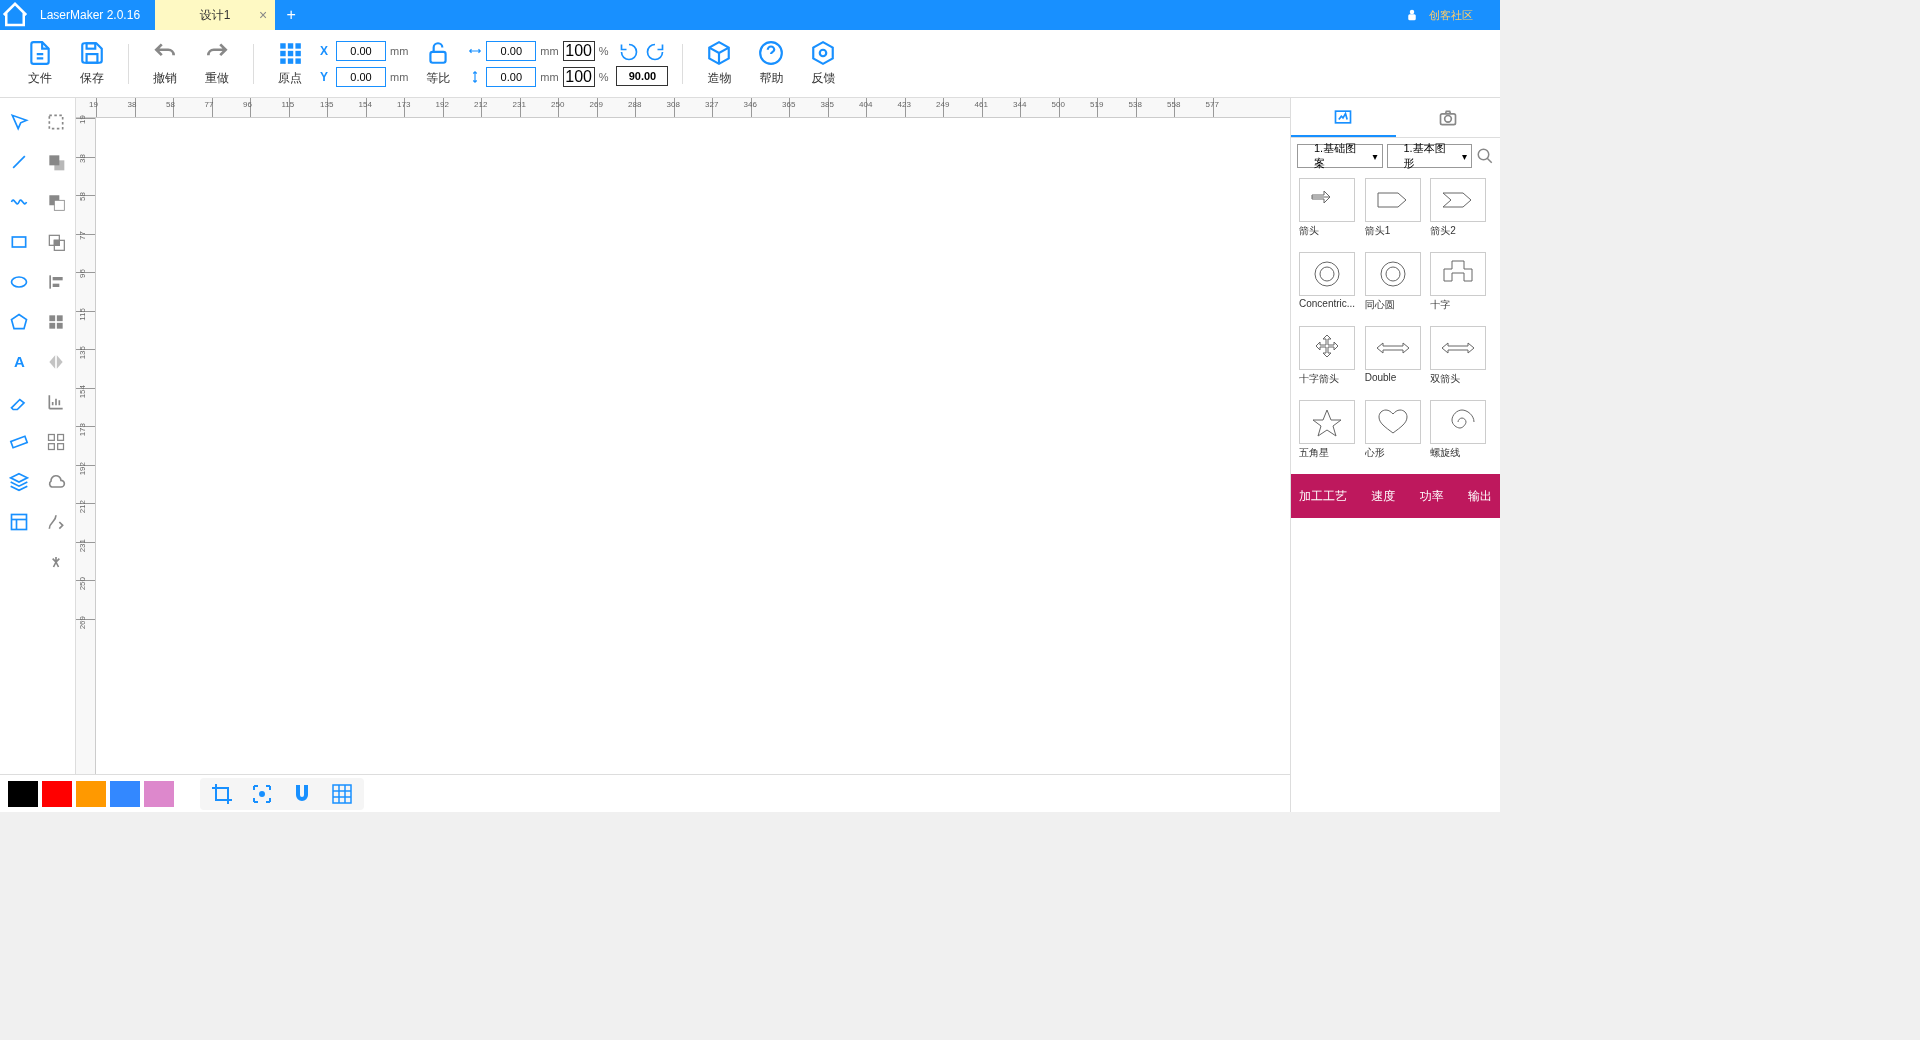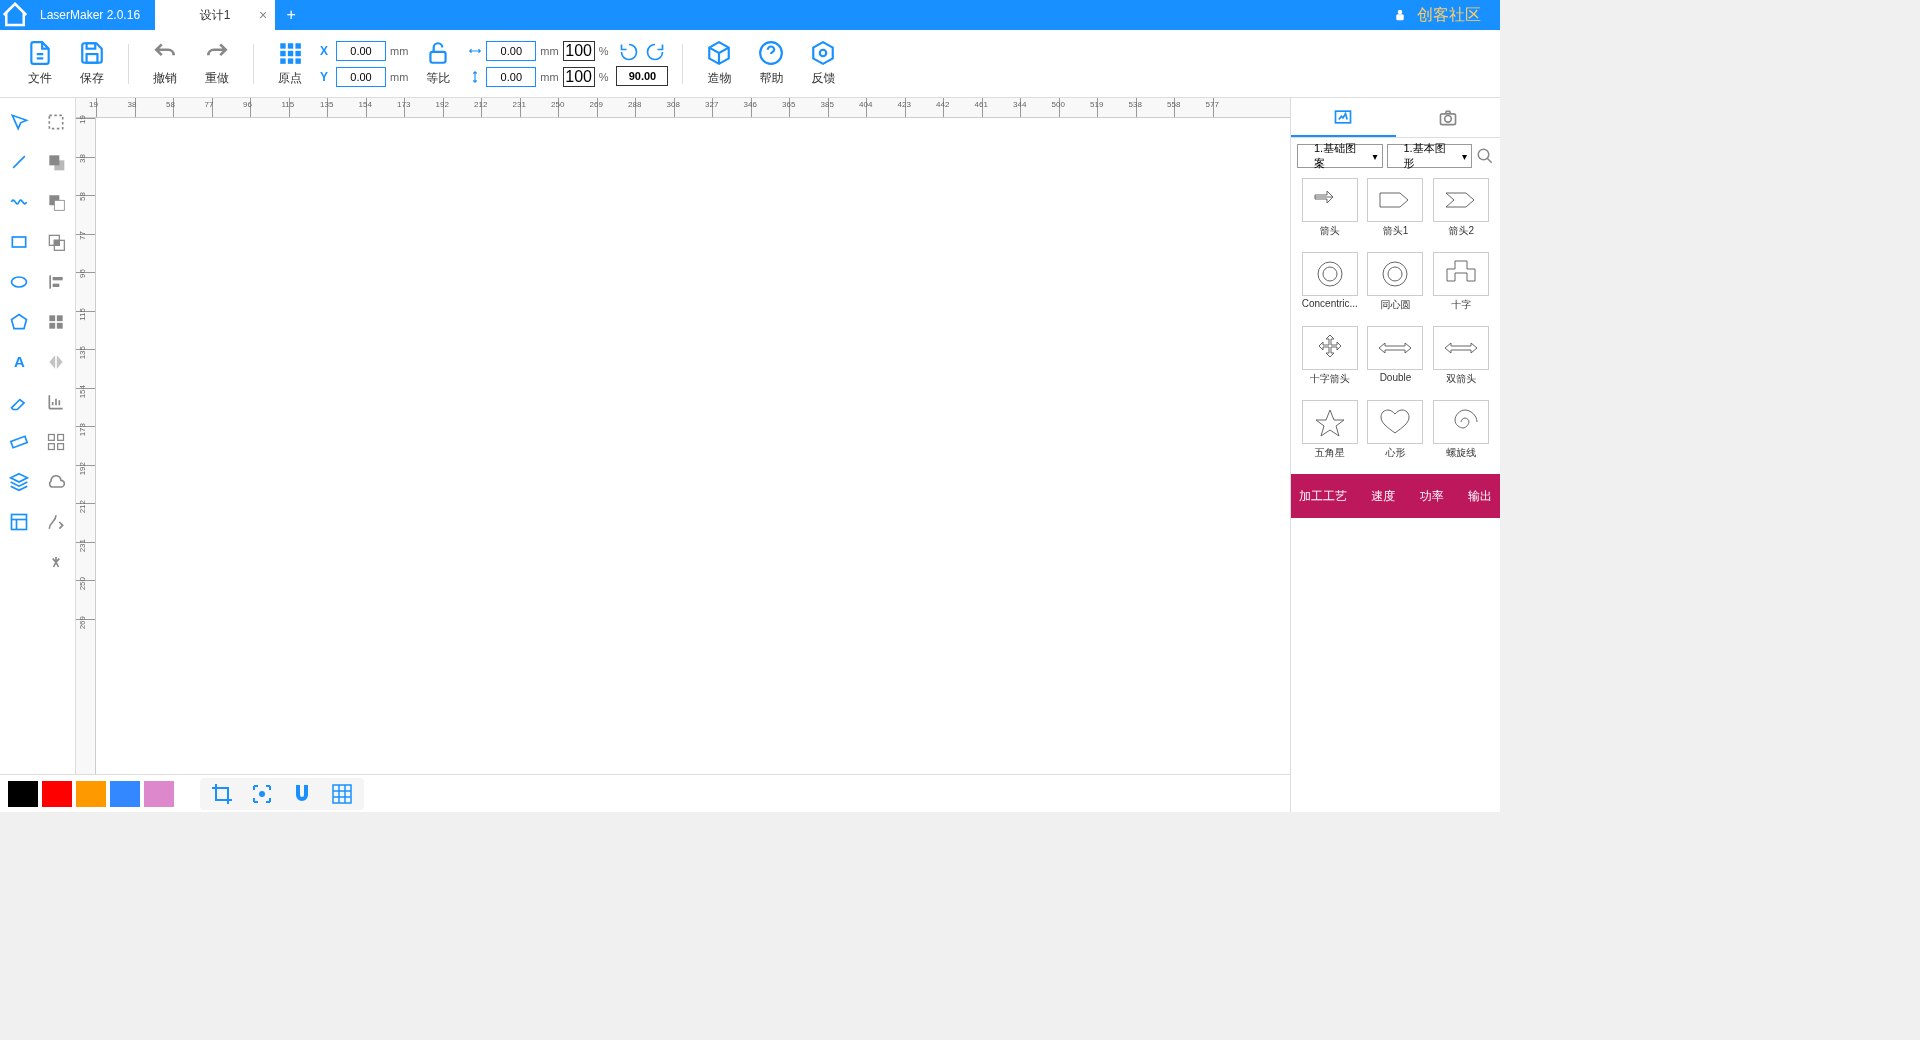--- a/index.html
+++ b/index.html
@@ -1,24 +1,24 @@
 <!DOCTYPE html>
 <html><head>
 <meta charset="utf-8">
 <style>
 * { margin: 0; padding: 0; box-sizing: border-box; font-family: -apple-system, "Segoe UI", sans-serif; }
 body { width: 1500px; height: 812px; background: #f0f0f0; overflow: hidden; position: relative; }
 
 .title-bar { height: 30px; background: #1890ff; display: flex; align-items: center; color: white; font-size: 12px; }
 .home-icon { width: 30px; display: flex; justify-content: center; align-items: center; }
 .app-name { padding: 0 10px; font-weight: normal; }
-.tab { background: #ffffff; color: #333; height: 30px; display: flex; align-items: center; padding: 8px 12px; margin-left: 5px; position: relative; min-width: 120px; justify-content: center; }
+.tab { background: #fef9c3; color: #333; height: 30px; display: flex; align-items: center; padding: 8px 12px; margin-left: 5px; position: relative; min-width: 120px; justify-content: center; }
 .tab-close { position: absolute; right: 8px; font-size: 14px; color: #888; }
 .new-tab { width: 24px; text-align: center; font-size: 16px; margin-left: 4px; cursor: pointer; }
-.title-right { margin-left: auto; display: flex; align-items: center; padding-right: 19px; gap: 8px; font-size: 16px; justify-content: space-between; }
+.title-right { margin-left: auto; display: flex; align-items: center; padding-right: 27px; gap: 8px; font-size: 11px; justify-content: space-between; }
 
 .toolbar { height: 68px; background: white; display: flex; align-items: center; padding: 0 8px; border-bottom: 1px solid #ddd; }
 .toolbar-group { display: flex; align-items: center; gap: 8px; padding: 0 10px; }
 .toolbar-btn { display: flex; flex-direction: column; align-items: center; justify-content: center; gap: 4px; min-width: 44px; cursor: pointer; }
 .toolbar-btn svg { width: 26px; height: 26px; }
 .toolbar-btn span { font-size: 12px; color: #333; }
 .sep { width: 1px; height: 40px; background: #ddd; margin: 0 4px; }
 
 .coord-group { display: flex; flex-direction: column; gap: 6px; font-size: 12px; }
 .coord-row { display: flex; align-items: center; gap: 4px; }
@@ -52,21 +52,21 @@
 .panel-tab { flex: 1; display: flex; align-items: center; justify-content: center; cursor: pointer; }
 .panel-tab.active { border-bottom: 2px solid #1890ff; }
 .panel-tab svg { width: 22px; height: 20px; }
 
 .shape-selects { display: flex; gap: 4px; padding: 6px; align-items: center; }
 .shape-select { flex: 1; height: 24px; border: 1px solid #999; font-size: 11px; padding: 0 16px; background: white; position: relative; display: flex; align-items: center; }
 .shape-select::after { content: "▾"; position: absolute; right: 4px; font-size: 10px; }
 .search-btn { width: 18px; height: 18px; }
 
 .shapes-grid { display: grid; grid-template-columns: repeat(3, 1fr); gap: 4px; padding: 4px 8px; overflow-y: auto; flex: 1; max-height: 300px; }
-.shape-item { display: flex; flex-direction: column; align-items: center; gap: 2px; cursor: pointer; }
+.shape-item { display: flex; flex-direction: column; align-items: flex-start; gap: 2px; cursor: pointer; }
 .shape-preview { width: 56px; height: 44px; border: 1px solid #ccc; display: flex; align-items: center; justify-content: center; background: white; }
 .shape-preview svg { width: 40px; height: 30px; }
 .shape-label { font-size: 10px; color: #333; white-space: nowrap; overflow: hidden; max-width: 60px; text-overflow: ellipsis; }
 
 .process-header { background: #be185d; color: white; height: 44px; display: flex; align-items: center; padding: 0 8px; font-size: 12px; justify-content: space-between; }
 .process-area { flex: 1; background: white; position: relative; }
 
 .start-btn { position: absolute; bottom: 36px; left: 50%; transform: translateX(-50%); width: 96px; height: 96px; border-radius: 50%; background: #1890ff; border: 5px solid #1890ff; display: flex; align-items: center; justify-content: center; color: white; font-size: 22px; font-weight: bold; cursor: pointer; }
 .start-btn::before { content: ""; position: absolute; inset: -2px; border: 3px solid white; border-radius: 50%; }
 
@@ -457,21 +457,21 @@
           <div class="ruler-tick">
             <span>385</span>
           </div>
           <div class="ruler-tick">
             <span>404</span>
           </div>
           <div class="ruler-tick">
             <span>423</span>
           </div>
           <div class="ruler-tick">
-            <span>442</span>
+            <span>249</span>
           </div>
           <div class="ruler-tick">
             <span>461</span>
           </div>
           <div class="ruler-tick">
             <span>344</span>
           </div>
           <div class="ruler-tick">
             <span>500</span>
           </div>

